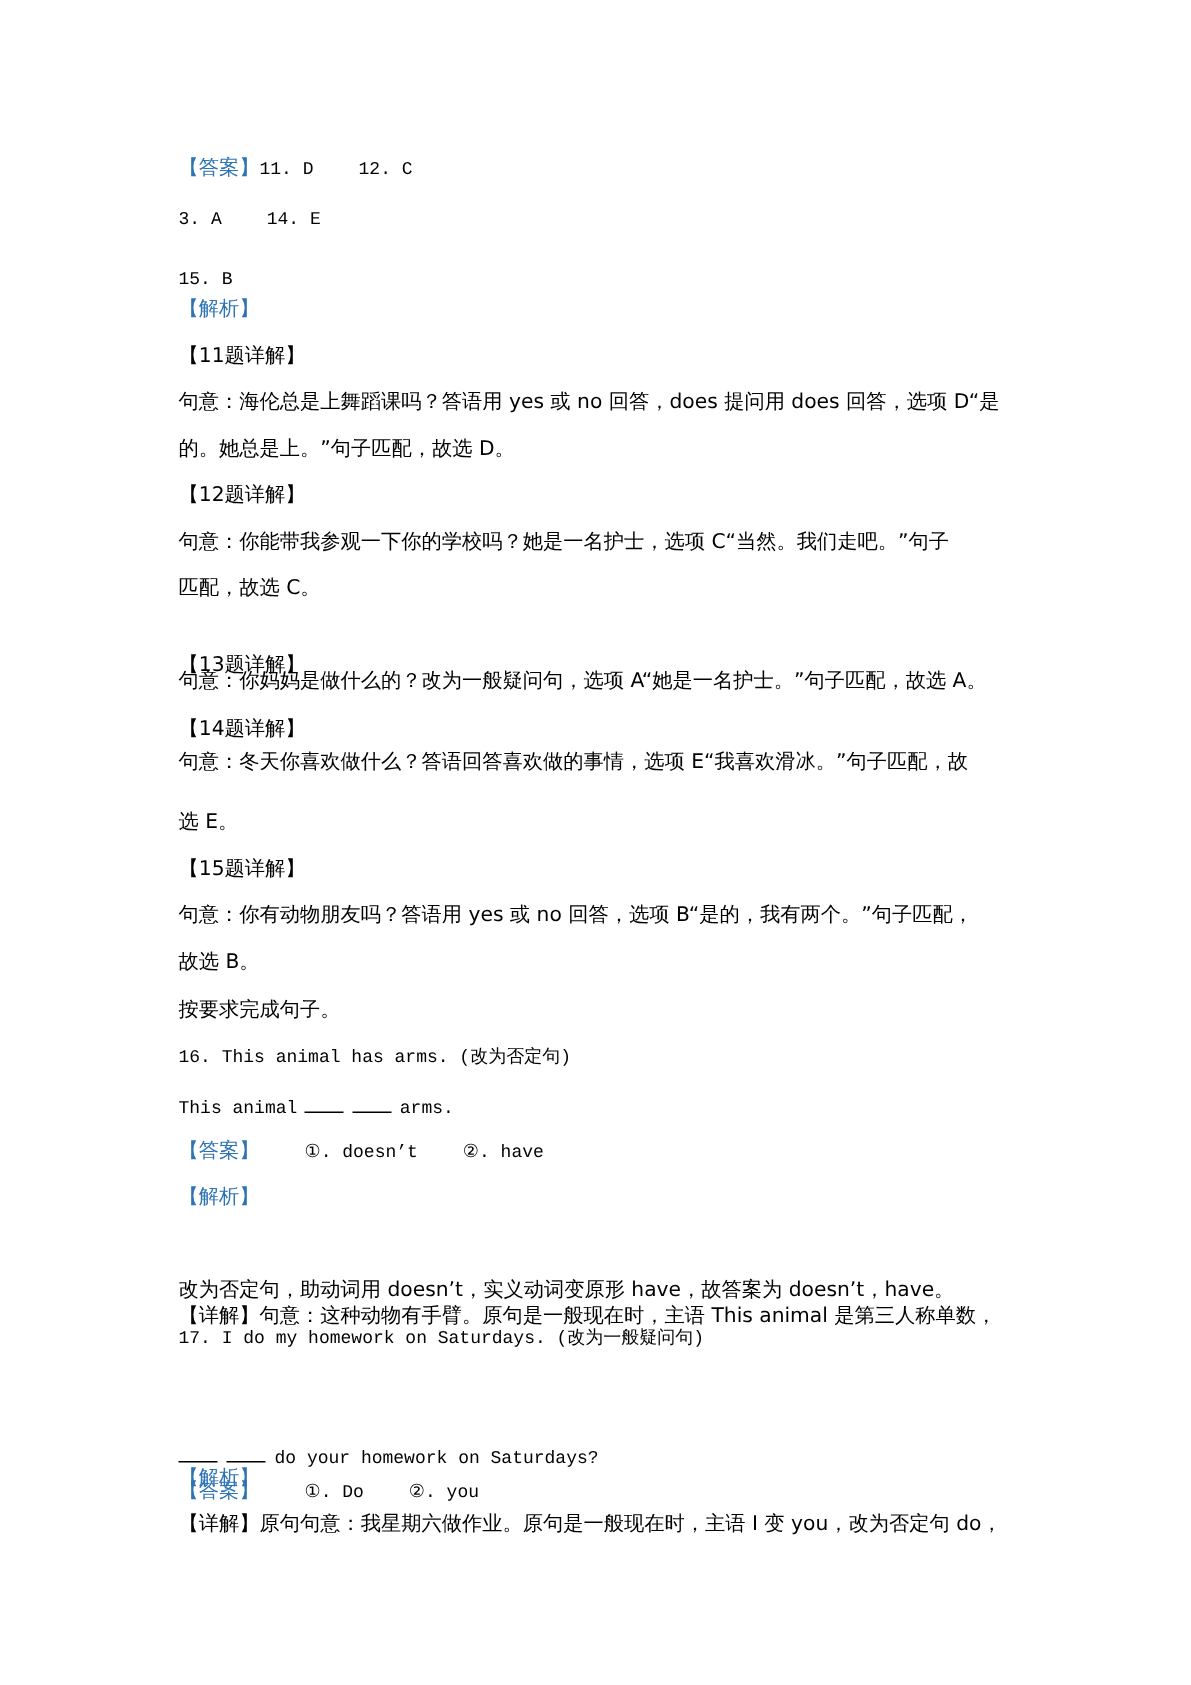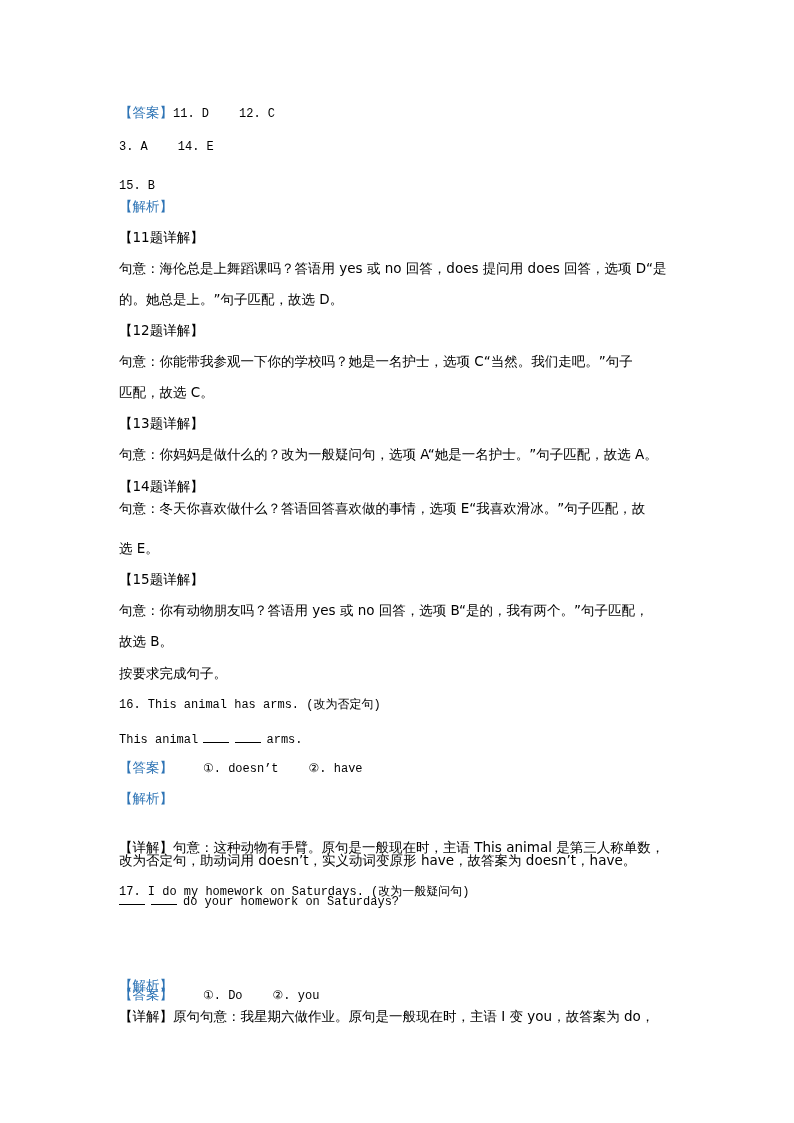--- a/index.html
+++ b/index.html
@@ -26,21 +26,21 @@
   <div class="line blue" style="top:196px">【解析】</div>
 
   <div class="line" style="top:227px">【11题详解】</div>
   <div class="line" style="top:258px">句意：海伦总是上舞蹈课吗？答语用 yes 或 no 回答，does 提问用 does 回答，选项 D“是</div>
   <div class="line" style="top:289px">的。她总是上。”句子匹配，故选 D。</div>
 
   <div class="line" style="top:320px">【12题详解】</div>
   <div class="line" style="top:351px">句意：你能带我参观一下你的学校吗？她是一名护士，选项 C“当然。我们走吧。”句子</div>
   <div class="line" style="top:382px">匹配，故选 C。</div>
 
-  <div class="line" style="top:413px">【13题详解】</div>
+  <div class="line" style="top:433px">【13题详解】</div>
   <div class="line" style="top:444px">句意：你妈妈是做什么的？改为一般疑问句，选项 A“她是一名护士。”句子匹配，故选 A。</div>
 
   <div class="line" style="top:476px">【14题详解】</div>
   <div class="line" style="top:498px">句意：冬天你喜欢做什么？答语回答喜欢做的事情，选项 E“我喜欢滑冰。”句子匹配，故</div>
   <div class="line" style="top:538px">选 E。</div>
 
   <div class="line" style="top:569px">【15题详解】</div>
   <div class="line" style="top:600px">句意：你有动物朋友吗？答语用 yes 或 no 回答，选项 B“是的，我有两个。”句子匹配，</div>
   <div class="line" style="top:631px">故选 B。</div>
 
@@ -48,29 +48,29 @@
 
   <div class="line mono" style="top:695px">16. This animal has arms. (改为否定句)</div>
   <div class="line" style="top:728px">
     <span class="mono">This animal</span>
     <span class="blank"></span><span class="blank"></span><span class="mono">arms.</span>
   </div>
   <div class="line" style="top:757px">
     <span class="blue">【答案】</span><span class="gap"></span><span class="mono">①. doesn’t</span><span class="gap"></span><span class="mono">②. have</span>
   </div>
   <div class="line blue" style="top:788px">【解析】</div>
-  <div class="line" style="top:837px">
+  <div class="line" style="top:867px">
     <span>【详解】</span><span>句意：这种动物有手臂。原句是一般现在时，主语 This animal 是第三人称单数，</span>
   </div>
   <div class="line" style="top:850px">改为否定句，助动词用 doesn’t，实义动词变原形 have，故答案为 doesn’t，have。</div>
 
   <div class="line mono" style="top:882px">17. I do my homework on Saturdays. (改为一般疑问句)</div>
-  <div class="line" style="top:890px">
+  <div class="line" style="top:961px">
     <span class="blank"></span><span class="blank"></span><span class="mono">do your homework on Saturdays?</span>
   </div>
   <div class="line" style="top:984px">
     <span class="blue">【答案】</span><span class="gap"></span><span class="mono">①. Do</span><span class="gap"></span><span class="mono">②. you</span>
   </div>
   <div class="line blue" style="top:975px">【解析】</div>
   <div class="line" style="top:1006px">
-    <span>【详解】</span><span>原句句意：我星期六做作业。原句是一般现在时，主语 I 变 you，故答案为 do，</span>
+    <span>【详解】</span><span>原句句意：我星期六做作业。原句是一般现在时，主语 I 变 you，改为否定句 do，</span>
   </div>
 </div>
 
 </body></html>

